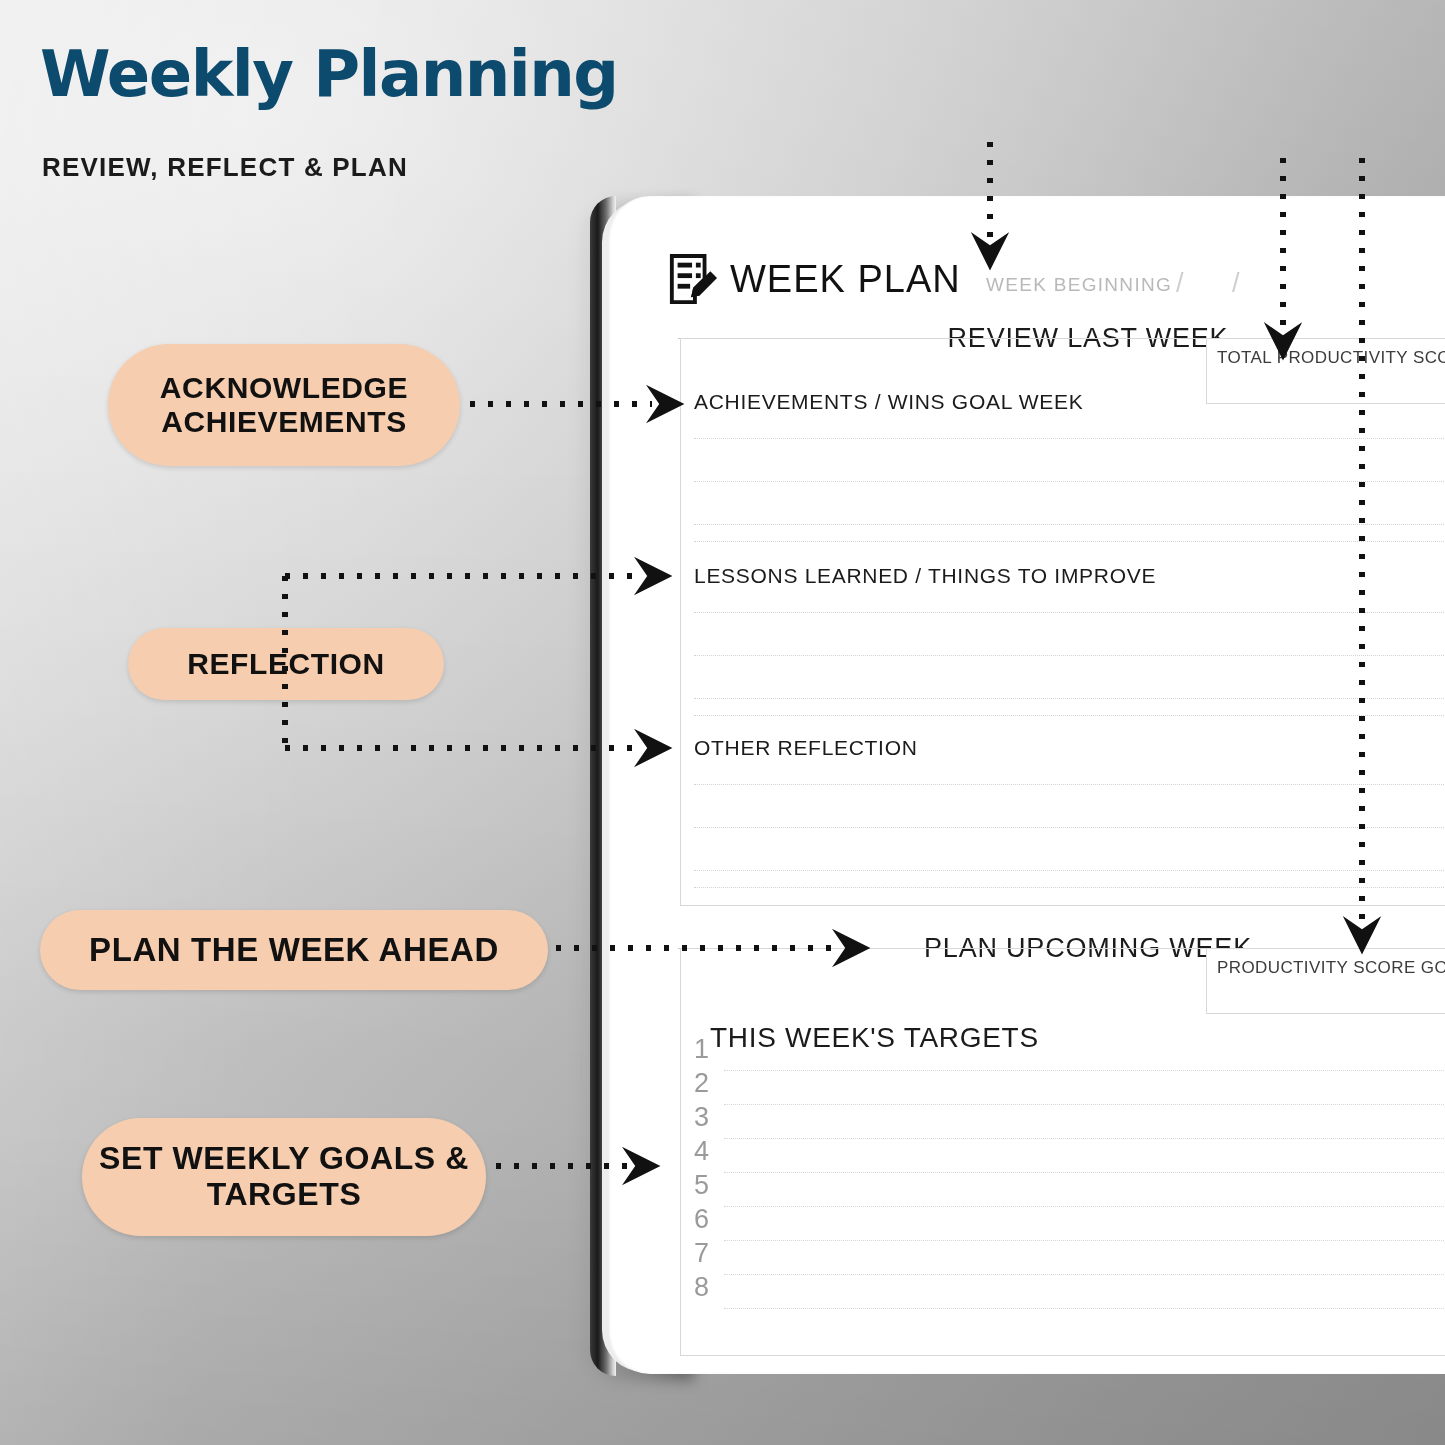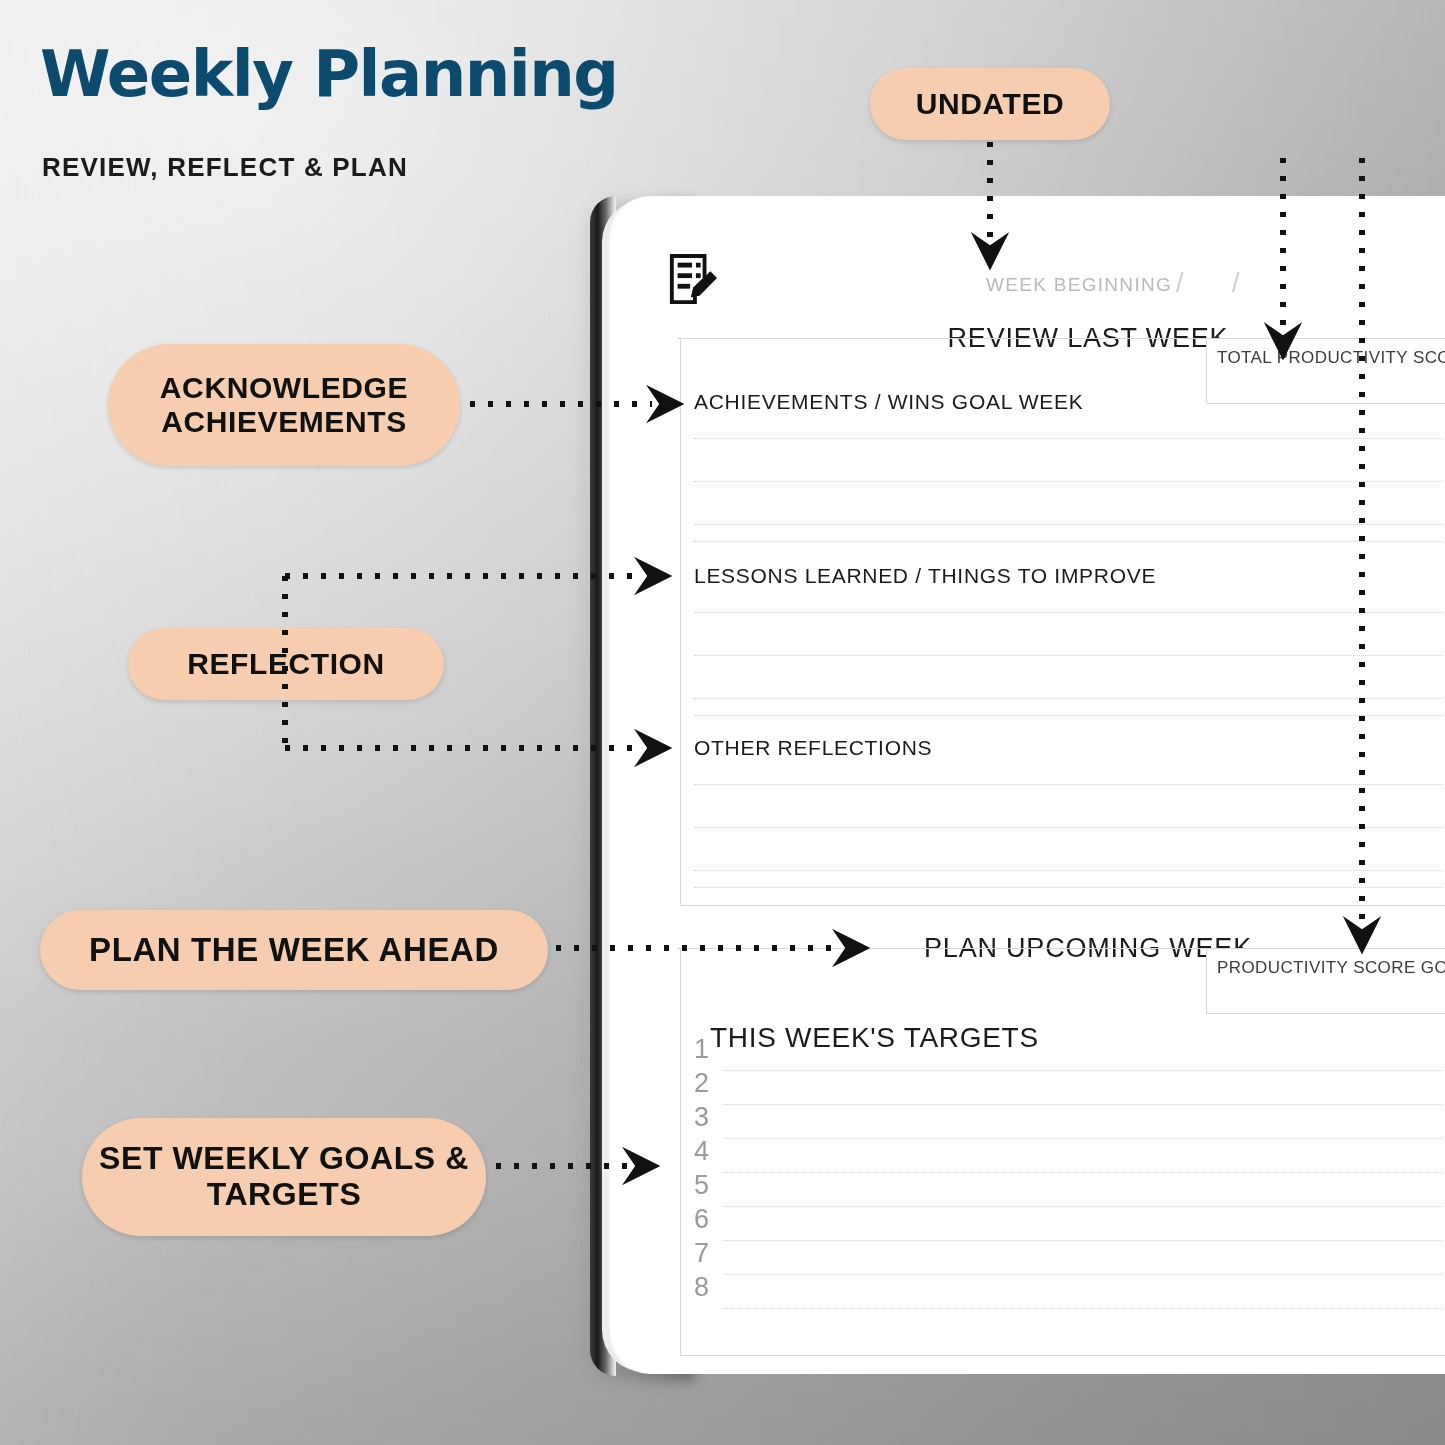--- a/index.html
+++ b/index.html
@@ -165,21 +165,20 @@
 <body>
 
 <div class="stage">
   <div class="bg"></div>
   <div class="bg2"></div>
   <div class="bg3"></div>
 
   <div class="title">Weekly Planning</div>
   <div class="subtitle">REVIEW, REFLECT &amp; PLAN</div>
 
-  <div class="pill" id="pill-undated">UNDATED</div>
   <div class="pill" id="pill-ack">ACKNOWLEDGE ACHIEVEMENTS</div>
   <div class="pill" id="pill-plan">PLAN THE WEEK AHEAD</div>
   <div class="pill" id="pill-reflection">REFLECTION</div>
   <div class="pill" id="pill-goals">SET WEEKLY GOALS &amp; TARGETS</div>
 
   <div class="notebook">
     <div class="nb-shadow"></div>
     <div class="nb-spine"></div>
     <div class="nb-page-back"></div>
 
@@ -190,20 +189,21 @@
           <path d="M4 2 h34 v24 l-10 10 v14 H4 Z" fill="none" stroke="#111" stroke-width="4"></path>
           <rect x="10" y="9" width="15" height="5" fill="#111"></rect>
           <rect x="10" y="20" width="15" height="5" fill="#111"></rect>
           <rect x="10" y="31" width="13" height="5" fill="#111"></rect>
           <rect x="29" y="9" width="5" height="5" fill="#111"></rect>
           <rect x="29" y="20" width="5" height="5" fill="#111"></rect>
           <path d="M44 18 l7 7 -18 18 -9 2 2 -9 Z" fill="#111"></path>
           <path d="M26 36 l-2 9 9 -2 Z" fill="#111"></path>
         </svg>
 
+        <div class="wp-title">WEEK PLAN</div>
         <div class="wk-begin">WEEK BEGINNING</div>
         <div class="wk-slash" id="slash1">/</div>
         <div class="wk-slash" id="slash2">/</div>
 
         <div class="sec-head" id="sec-review">
           <div class="rule l"></div>
           <div class="txt">REVIEW LAST WEEK</div>
           <div class="rule r"></div>
         </div>
         <div class="panel" id="panel-review"></div>
@@ -217,21 +217,21 @@
         <div class="wline" style="top:285px;"></div>
         <div class="wline" style="top:328px;"></div>
         <div class="wline" style="top:345px;"></div>
 
         <div class="field-label" id="lbl-les">LESSONS LEARNED / THINGS TO IMPROVE</div>
         <div class="wline" style="top:416px;"></div>
         <div class="wline" style="top:459px;"></div>
         <div class="wline" style="top:502px;"></div>
         <div class="wline" style="top:519px;"></div>
 
-        <div class="field-label" id="lbl-oth">OTHER REFLECTIONS</div>
+        <div class="field-label" id="lbl-oth">OTHER REFLECTION</div>
         <div class="wline" style="top:588px;"></div>
         <div class="wline" style="top:631px;"></div>
         <div class="wline" style="top:674px;"></div>
         <div class="wline" style="top:691px;"></div>
 
         <div class="sec-head" id="sec-plan">
           <div class="rule l"></div>
           <div class="txt">PLAN UPCOMING WEEK</div>
           <div class="rule r"></div>
         </div>

